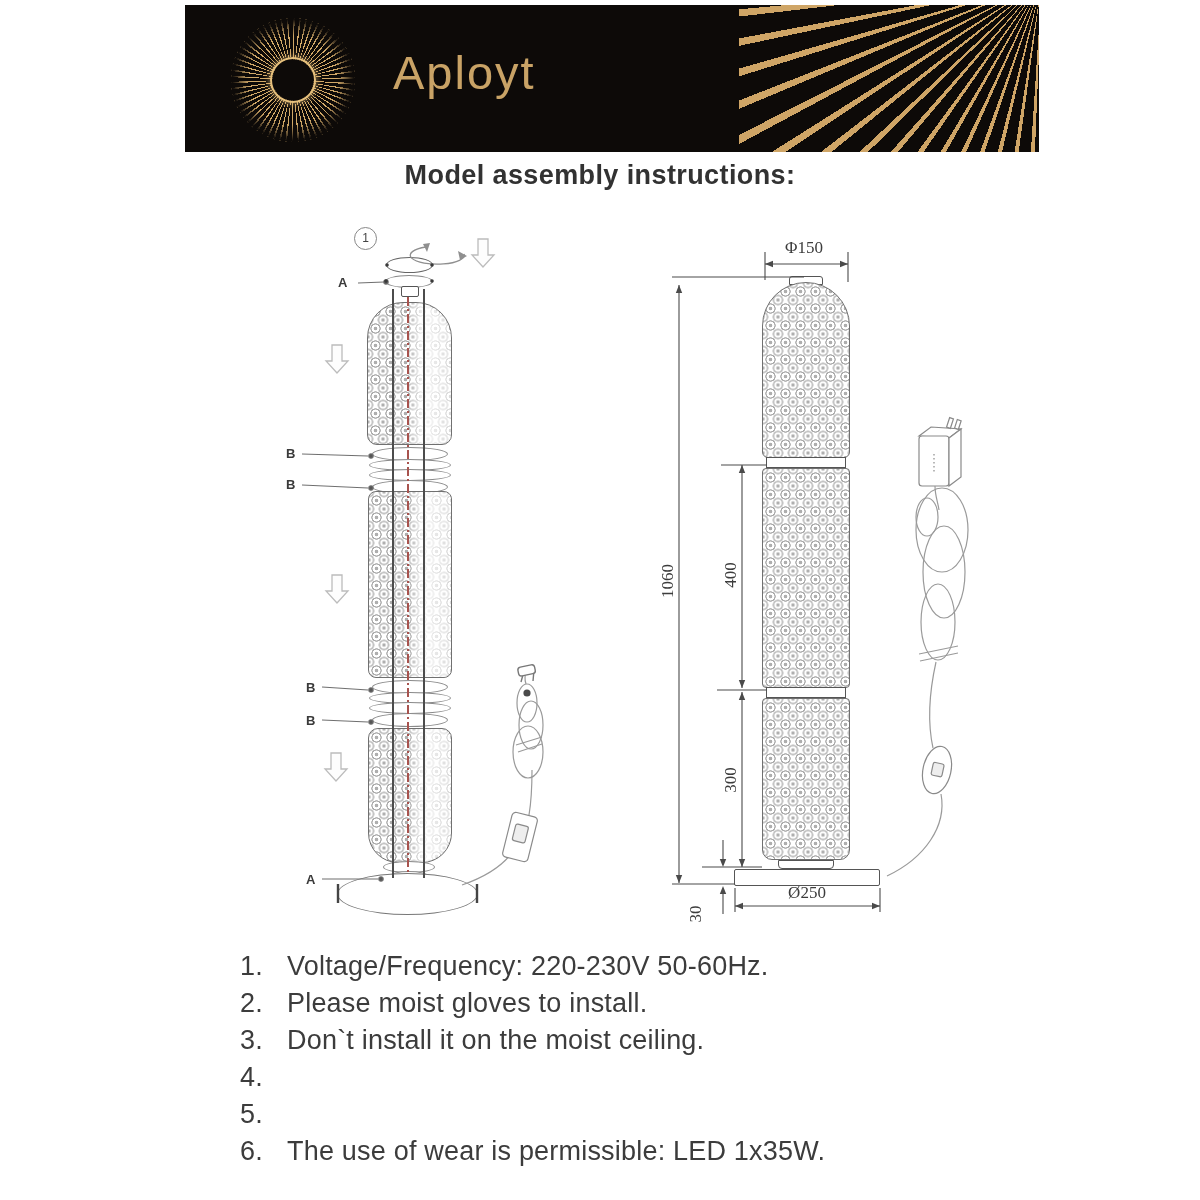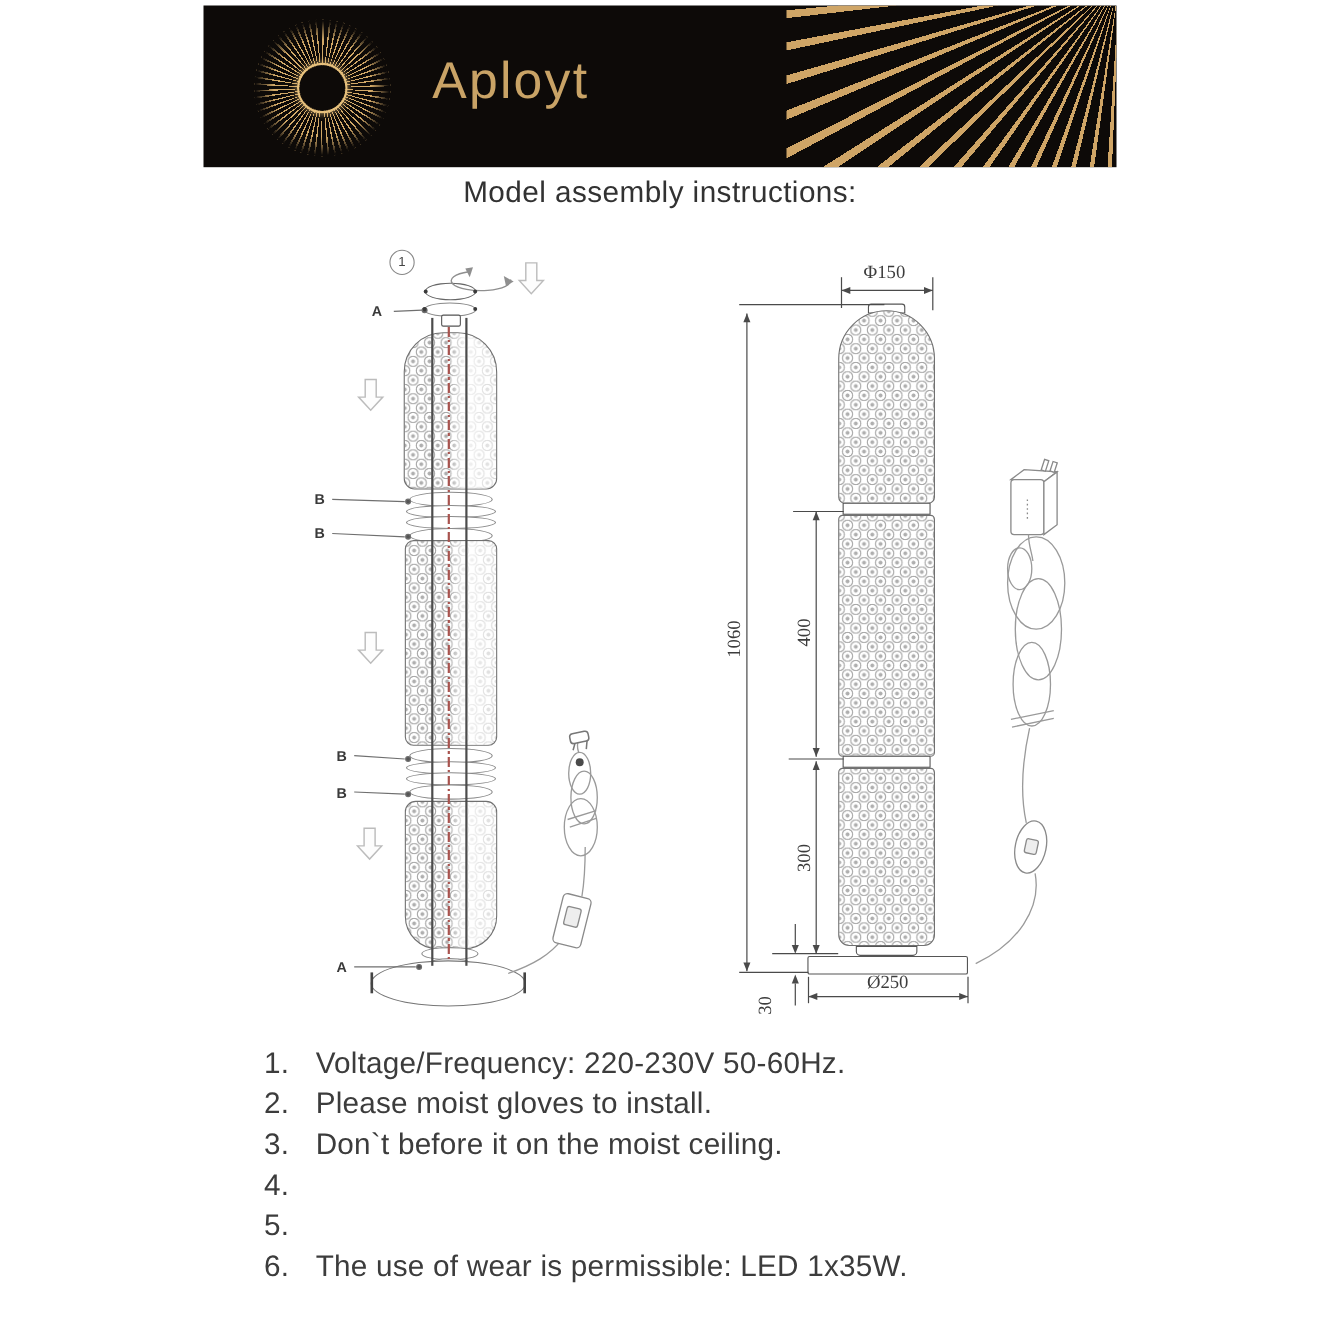--- a/index.html
+++ b/index.html
@@ -1,34 +1,34 @@
 <!DOCTYPE html>
 <html><head>
 <meta charset="utf-8">
 <style>
   html,body{margin:0;padding:0;background:#ffffff;}
   .page{position:relative;width:1200px;height:1200px;background:#fff;overflow:hidden;
         font-family:"Liberation Sans",sans-serif;}
 
   
-  .banner{position:absolute;left:185px;top:5px;width:830px;height:147px;background:#0d0a08;overflow:hidden;}
+  .banner{position:absolute;left:185px;top:5px;width:830px;height:147px;background:#0d0a08;overflow:hidden;padding-left:24px;}
   .starburst{position:absolute;left:46px;top:13px;width:124px;height:124px;border-radius:50%;
     background:repeating-conic-gradient(#d2a968 0deg 1.6deg, rgba(13,10,8,0) 1.6deg 5.8deg);}
   .starburst::before{content:"";position:absolute;inset:0;border-radius:50%;
     background:radial-gradient(circle,#0d0a08 0 20px,rgba(13,10,8,0) 22px 44px,rgba(13,10,8,.55) 54px,#0d0a08 61px);}
   .starburst::after{content:"";position:absolute;left:39px;top:39px;width:42px;height:42px;border-radius:50%;
     border:2px solid #e6c07c;box-shadow:0 0 6px 1px rgba(230,192,124,.6);}
   .brand{position:absolute;left:208px;top:44px;color:#c9a366;font-size:47px;font-weight:400;
     letter-spacing:2px;line-height:1;}
   .rays{position:absolute;right:0;top:0;width:300px;height:147px;
     background:repeating-conic-gradient(from 96deg at 101% -16%, #cfa566 0deg 1.35deg, rgba(13,10,8,0) 1.35deg 5.4deg);}
 
   
   .title-block{position:absolute;left:185px;top:160px;width:830px;text-align:center;color:#323232;}
-  .title-line1{font-size:27px;font-weight:400;letter-spacing:.4px;}
+  .title-line1{font-size:27px;font-weight:700;letter-spacing:.4px;}
   .title-line2{font-size:27px;font-weight:500;letter-spacing:.6px;margin-top:5px;}
 
   
   .diagram{position:absolute;}
   .seg{position:absolute;background-color:#fff;border:1.5px solid #707070;box-sizing:border-box;
     background-image:
       radial-gradient(circle, rgba(255,255,255,0) 3.8px, rgba(95,95,95,.55) 4.2px, rgba(95,95,95,.55) 4.9px, rgba(255,255,255,0) 5.4px),
       radial-gradient(circle, rgba(95,95,95,.5) 1.5px, rgba(255,255,255,0) 2.1px),
       radial-gradient(circle, rgba(255,255,255,0) 3.8px, rgba(95,95,95,.55) 4.2px, rgba(95,95,95,.55) 4.9px, rgba(255,255,255,0) 5.4px),
       radial-gradient(circle, rgba(95,95,95,.5) 1.5px, rgba(255,255,255,0) 2.1px);
@@ -259,21 +259,21 @@
     <div class="instr-row">
       <span class="instr-num">1.</span>
       <span class="instr-text">Voltage/Frequency: 220-230V 50-60Hz.</span>
     </div>
     <div class="instr-row">
       <span class="instr-num">2.</span>
       <span class="instr-text">Please moist gloves to install.</span>
     </div>
     <div class="instr-row">
       <span class="instr-num">3.</span>
-      <span class="instr-text">Don`t before it on the moist ceiling.</span>
+      <span class="instr-text">Don`t install it on the moist ceiling.</span>
     </div>
     <div class="instr-row">
       <span class="instr-num">4.</span>
     </div>
     <div class="instr-row">
       <span class="instr-num">5.</span>
     </div>
     <div class="instr-row">
       <span class="instr-num">6.</span>
       <span class="instr-text">The use of wear is permissible: LED 1x35W.</span>

